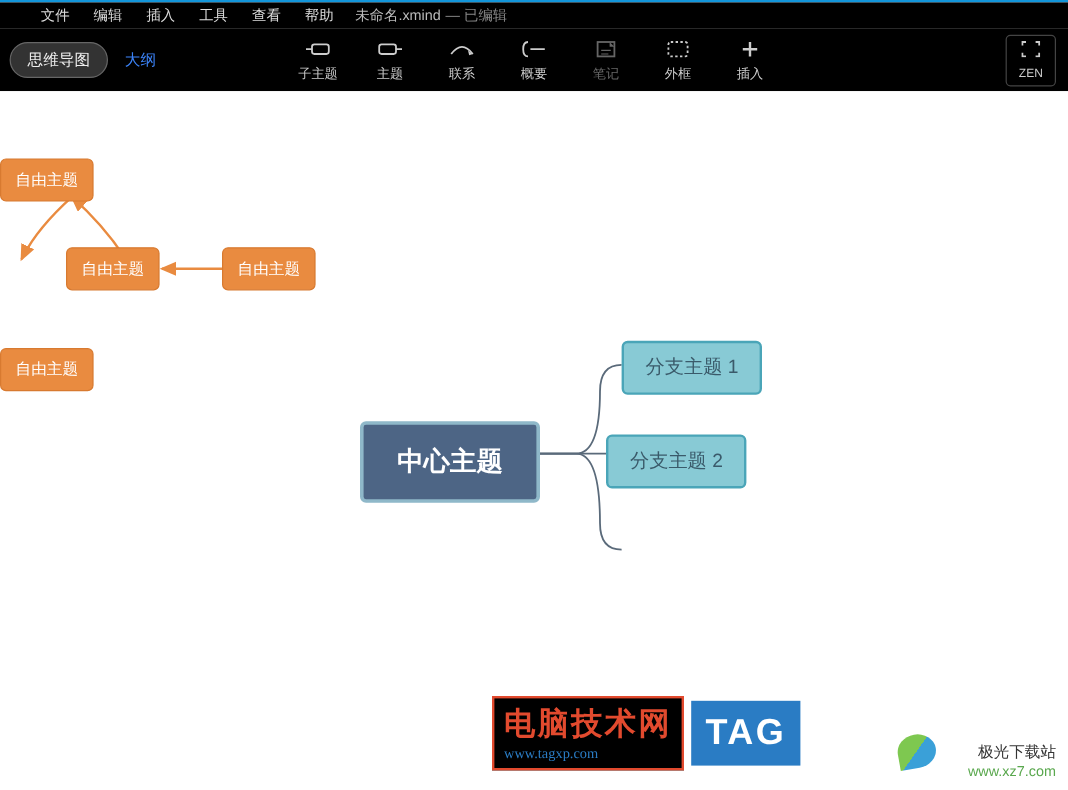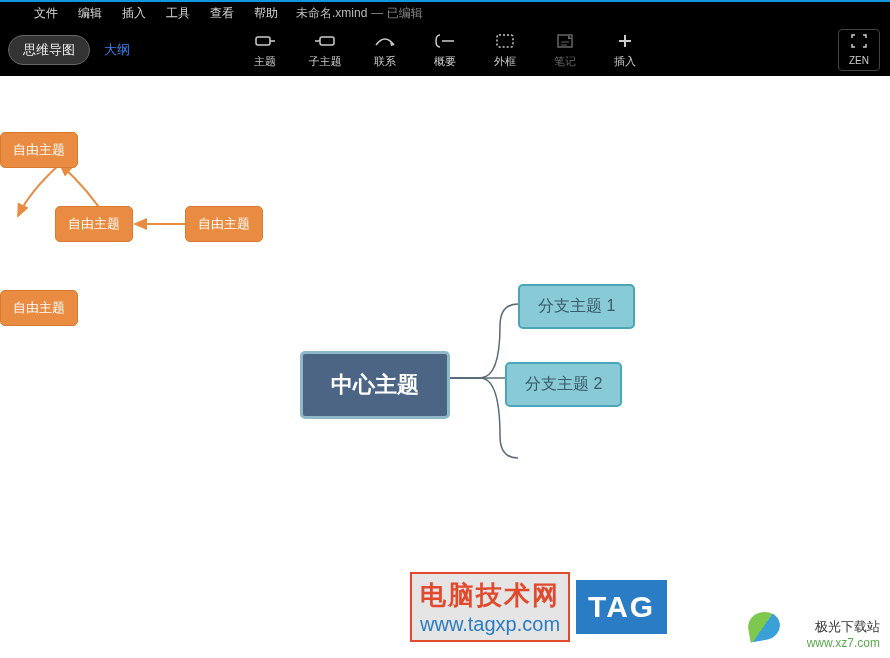--- a/index.html
+++ b/index.html
@@ -154,31 +154,32 @@
       display: flex;
       align-items: center;
       gap: 6px;
     }
     .wm-main {
       display: flex;
       flex-direction: column;
       align-items: flex-start;
       border: 2px solid #e24a2e;
       padding: 4px 8px;
-      background: #e5e5e5;
+      background: #000000;
+      font-family: Liberation Serif, serif;
     }
     .wm-main .line1 {
       color: #e24a2e;
       font-size: 26px;
       font-weight: bold;
       letter-spacing: 2px;
     }
     .wm-main .line2 {
       color: #2a7cc4;
-      font-size: 20px;
+      font-size: 12px;
     }
     .wm-tag {
       background: #2a7cc4;
       color: #fff;
       font-size: 30px;
       font-weight: bold;
       padding: 10px 12px;
       letter-spacing: 2px;
     }
     .wm-site {
@@ -221,71 +222,71 @@
 
 <div class="toolbar">
   <div class="view-switch">
     <div class="view-pill">思维导图</div>
     <div class="view-text">大纲</div>
   </div>
   <div class="tool-group">
     <div class="tool-btn">
       <span class="icon">
         <svg width="22" height="16" viewBox="0 0 22 16">
+            <line x1="1" y1="8" x2="6" y2="8" stroke="#ccc" stroke-width="1.5"></line>
+            <rect x="6" y="4" width="14" height="8" rx="2" fill="none" stroke="#ccc" stroke-width="1.5"></rect>
+          </svg>
+      </span>
+      <span class="tlabel">子主题</span>
+    </div>
+    <div class="tool-btn">
+      <span class="icon">
+        <svg width="22" height="16" viewBox="0 0 22 16">
             <rect x="2" y="4" width="14" height="8" rx="2" fill="none" stroke="#ccc" stroke-width="1.5"></rect>
             <line x1="16" y1="8" x2="21" y2="8" stroke="#ccc" stroke-width="1.5"></line>
           </svg>
       </span>
       <span class="tlabel">主题</span>
     </div>
     <div class="tool-btn">
       <span class="icon">
         <svg width="22" height="16" viewBox="0 0 22 16">
-            <line x1="1" y1="8" x2="6" y2="8" stroke="#ccc" stroke-width="1.5"></line>
-            <rect x="6" y="4" width="14" height="8" rx="2" fill="none" stroke="#ccc" stroke-width="1.5"></rect>
-          </svg>
-      </span>
-      <span class="tlabel">子主题</span>
-    </div>
-    <div class="tool-btn">
-      <span class="icon">
-        <svg width="22" height="16" viewBox="0 0 22 16">
             <path d="M2 12 Q11 0 20 12" fill="none" stroke="#ccc" stroke-width="1.5"></path>
             <polygon points="20,12 16,9 17,13" fill="#ccc"></polygon>
           </svg>
       </span>
       <span class="tlabel">联系</span>
     </div>
     <div class="tool-btn">
       <span class="icon">
         <svg width="22" height="16" viewBox="0 0 22 16">
             <path d="M6 2 Q2 2 2 8 Q2 14 6 14" fill="none" stroke="#ccc" stroke-width="1.5"></path>
             <line x1="8" y1="8" x2="20" y2="8" stroke="#ccc" stroke-width="1.5"></line>
           </svg>
       </span>
       <span class="tlabel">概要</span>
-    </div>
-    <div class="tool-btn">
-      <span class="icon">
-        <svg width="22" height="16" viewBox="0 0 22 16">
-            <rect x="3" y="2" width="16" height="12" rx="2" fill="none" stroke="#ccc" stroke-width="1.5" stroke-dasharray="2 2"></rect>
-          </svg>
-      </span>
-      <span class="tlabel">外框</span>
     </div>
     <div class="tool-btn dim">
       <span class="icon">
         <svg width="22" height="16" viewBox="0 0 22 16">
             <rect x="4" y="2" width="14" height="12" fill="none" stroke="#666" stroke-width="1.5"></rect>
             <path d="M14 2 L18 6 L14 6 Z" fill="#666"></path>
             <line x1="7" y1="9" x2="15" y2="9" stroke="#666"></line>
             <line x1="7" y1="12" x2="13" y2="12" stroke="#666"></line>
           </svg>
       </span>
       <span class="tlabel">笔记</span>
+    </div>
+    <div class="tool-btn">
+      <span class="icon">
+        <svg width="22" height="16" viewBox="0 0 22 16">
+            <rect x="3" y="2" width="16" height="12" rx="2" fill="none" stroke="#ccc" stroke-width="1.5" stroke-dasharray="2 2"></rect>
+          </svg>
+      </span>
+      <span class="tlabel">外框</span>
     </div>
     <div class="tool-btn">
       <span class="icon">
         <svg width="22" height="16" viewBox="0 0 22 16">
             <line x1="11" y1="2" x2="11" y2="14" stroke="#ccc" stroke-width="2"></line>
             <line x1="5" y1="8" x2="17" y2="8" stroke="#ccc" stroke-width="2"></line>
           </svg>
       </span>
       <span class="tlabel">插入</span>
     </div>

